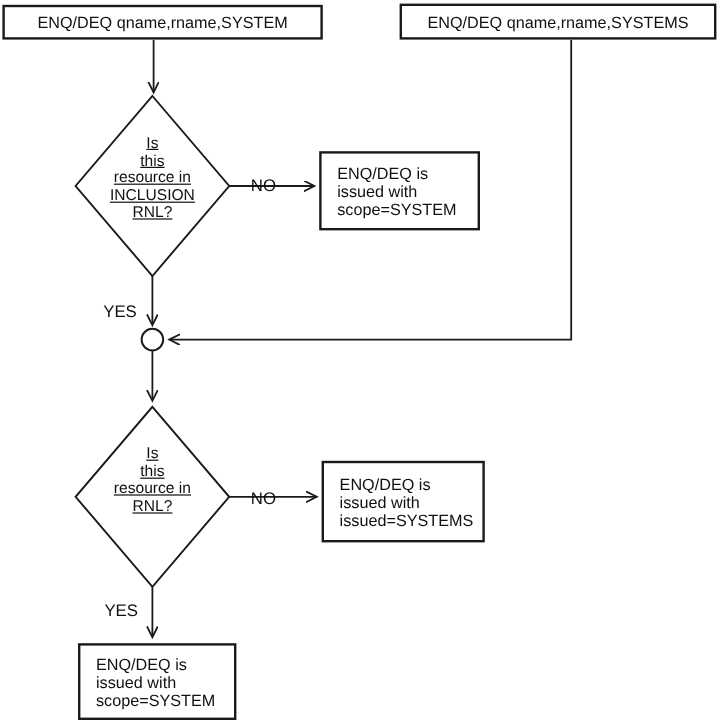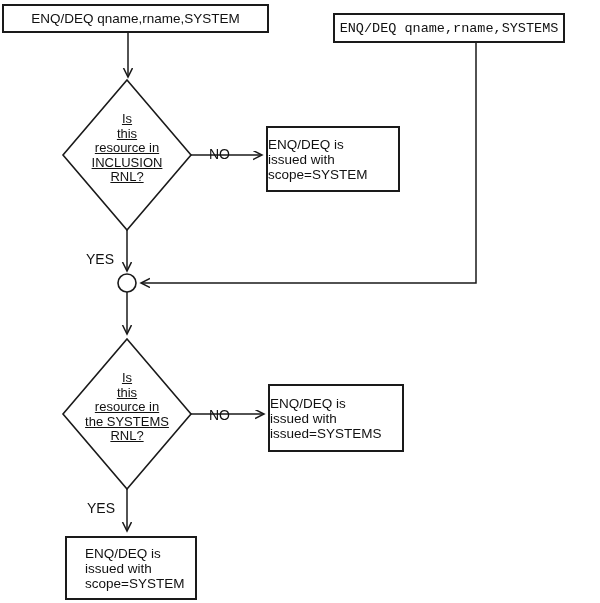--- a/index.html
+++ b/index.html
@@ -21,24 +21,24 @@
     position: absolute;
     border: 2px solid #1a1a1a;
     background: #ffffff;
     box-sizing: border-box;
     display: flex;
     align-items: center;
     font-size: 13.5px;
     line-height: 15px;
   }
   .box.centered { justify-content: center; text-align: center; }
-  .box.result { }
+  .box.result { padding-left: 13px; }
   .box .line { display: block; }
   .box-start-left  { left: 2px;   top: 4px;   width: 267px; height: 29px; }
-  .box-start-right { left: 333px; top: 13px;   width: 232px; height: 30px; font-family: Liberation Mono, monospace; }
+  .box-start-right { left: 333px; top: 3px;   width: 264px; height: 30px; }
   .box-result-1    { left: 266px; top: 126px; width: 134px; height: 66px; }
   .box-result-2    { left: 268px; top: 384px; width: 136px; height: 68px; }
   .box-result-3    { left: 65px;  top: 536px; width: 132px; height: 64px; padding-left: 18px; }
   .diamond-text {
     position: absolute;
     left: 63px;
     width: 128px;
     text-align: center;
     font-size: 13px;
     line-height: 14.5px;
@@ -94,21 +94,20 @@
     <span class="line">Is</span>
     <span class="line">this</span>
     <span class="line">resource in</span>
     <span class="line">INCLUSION</span>
     <span class="line">RNL?</span>
   </div>
   <div class="diamond-text d2">
     <span class="line">Is</span>
     <span class="line">this</span>
     <span class="line">resource in</span>
-    <span class="line">the SYSTEMS</span>
     <span class="line">RNL?</span>
   </div>
 
   <div class="box result box-result-1">
     <div>
       <span class="line">ENQ/DEQ is</span>
       <span class="line">issued with</span>
       <span class="line">scope=SYSTEM</span>
     </div>
   </div>

